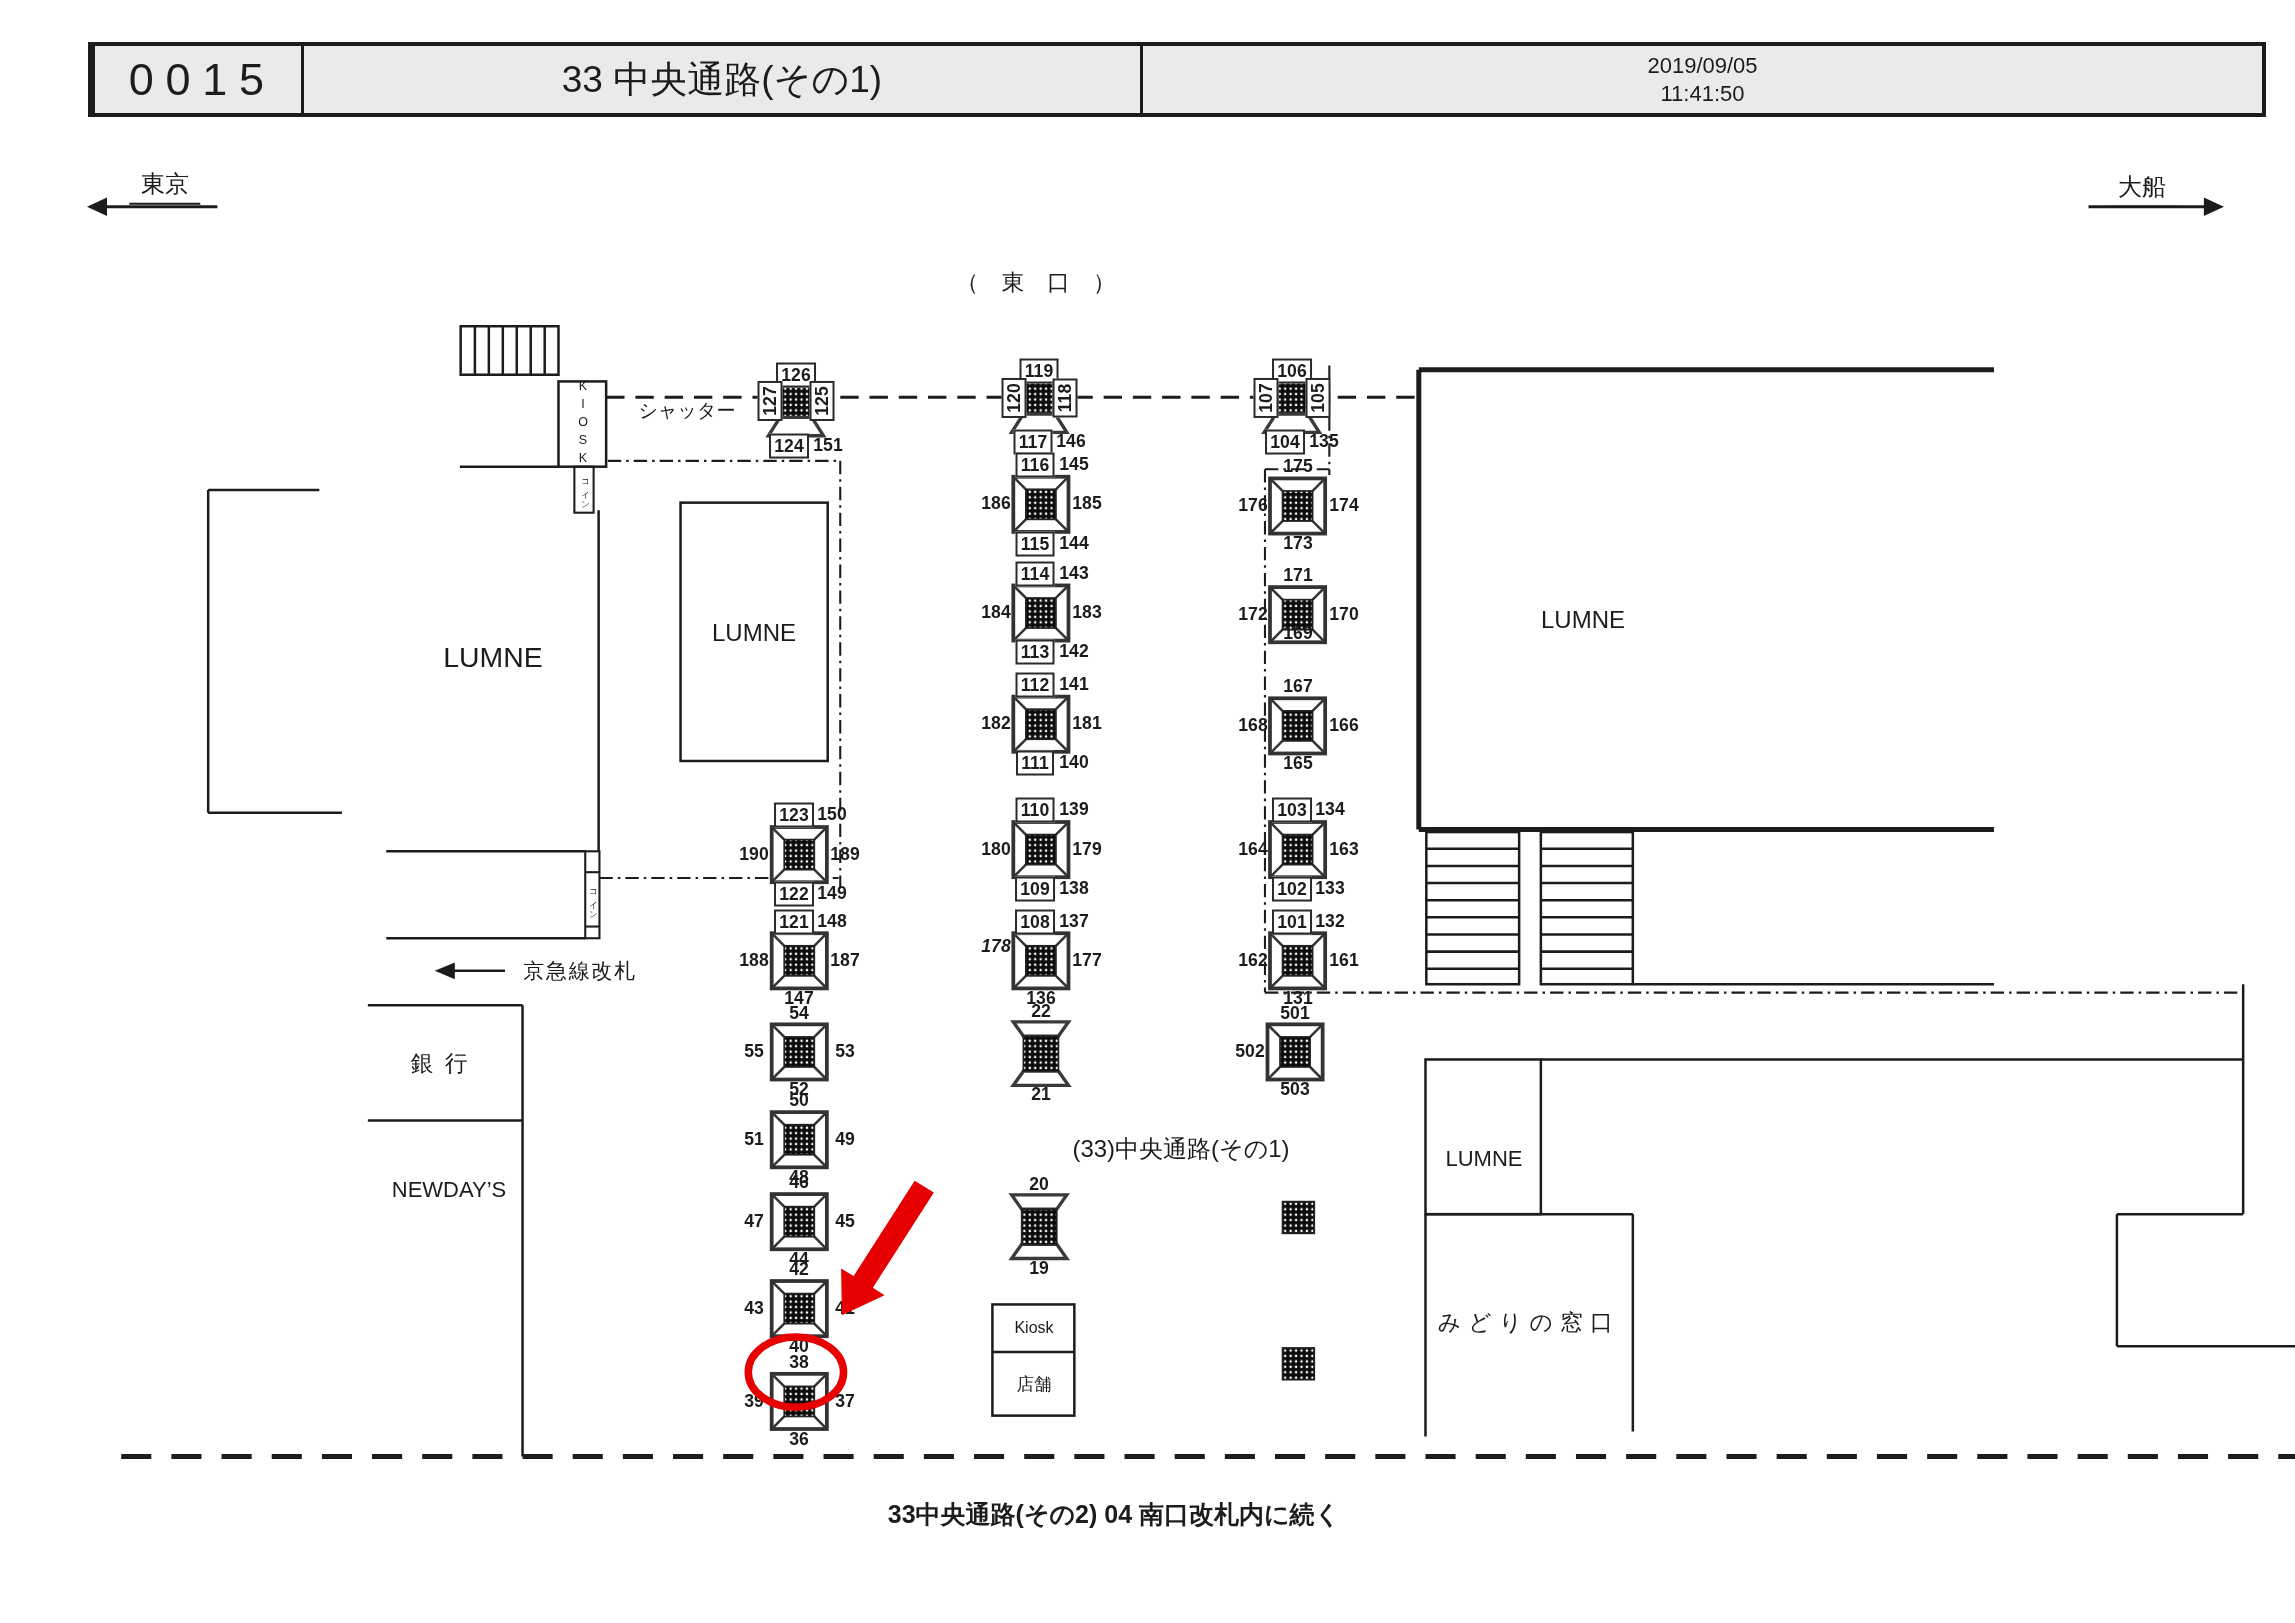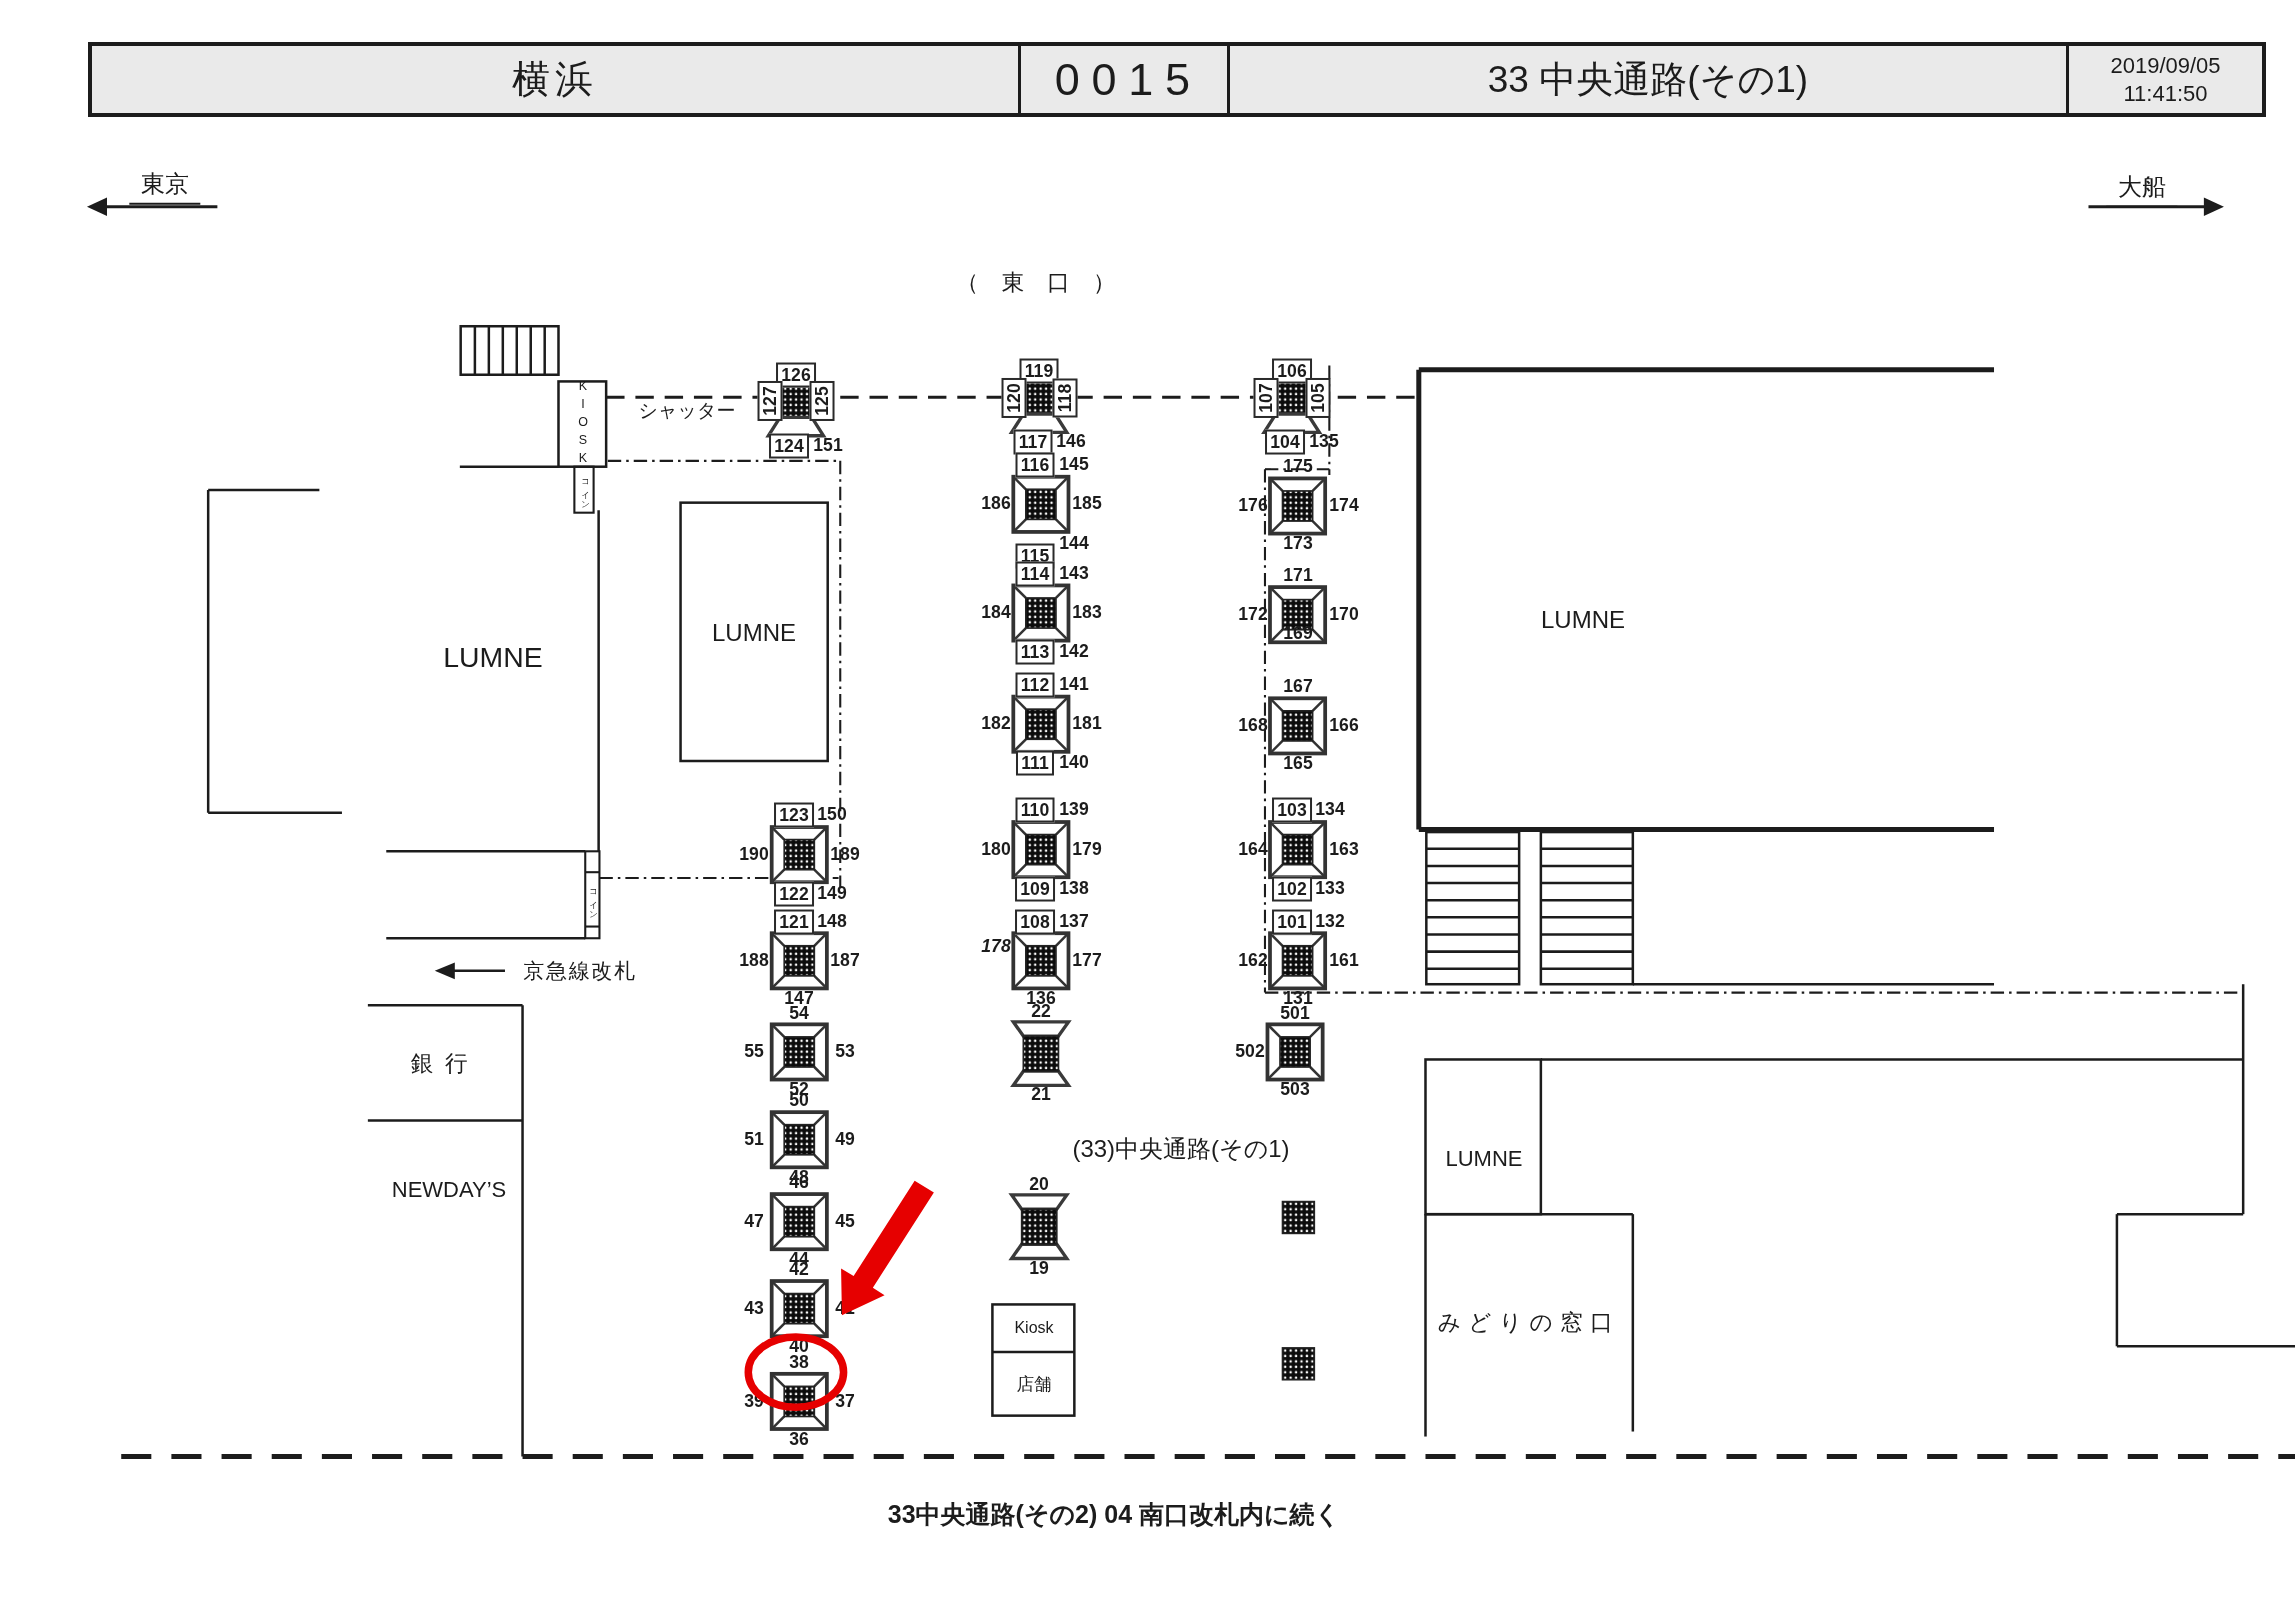--- a/index.html
+++ b/index.html
@@ -232,21 +232,20 @@
         <rect x="938" y="1658" width="36" height="36" fill="url(#xh)" stroke="#222" stroke-width="2"></rect>
         <polygon points="1222,1446 1210,1429 1276,1429 1264,1446" fill="#fff" stroke="#3a3a3a" stroke-width="4"></polygon>
         <polygon points="1222,1488 1210,1505 1276,1505 1264,1488" fill="#fff" stroke="#3a3a3a" stroke-width="4"></polygon>
         <rect x="1222" y="1446" width="42" height="42" fill="url(#xh)" stroke="#222" stroke-width="2"></rect>
         <rect x="1534" y="1437" width="38" height="38" fill="url(#xh)" stroke="#222" stroke-width="2"></rect>
         <rect x="1534" y="1612" width="38" height="38" fill="url(#xh)" stroke="#222" stroke-width="2"></rect>
       </g>
   </svg>
 
   <div class="hdr">
-    <div class="cell c1">横浜</div>
     <div class="cell c2">0015</div>
     <div class="cell c3">33 中央通路(その1)</div>
     <div class="cell c4">
       <div>2019/09/05</div>
       <div>11:41:50</div>
     </div>
   </div>
 
   <div class="t compass" style="left:165px;top:186px;">東京</div>
   <div class="t compass" style="left:2142px;top:189px;">大船</div>
@@ -287,21 +286,21 @@
     <div class="plbl" style="left: 1071px; top: 442px;">146</div>
     <div class="plbl box" style="left: 1292px; top: 371px;">106</div>
     <div class="plbl box rot" style="left: 1266px; top: 398px;">107</div>
     <div class="plbl box rot" style="left: 1318px; top: 398px;">105</div>
     <div class="plbl box" style="left: 1285px; top: 442px;">104</div>
     <div class="plbl" style="left: 1324px; top: 442px;">135</div>
     <div class="plbl box" style="left: 1035px; top: 465px;">116</div>
     <div class="plbl" style="left: 1074px; top: 465px;">145</div>
     <div class="plbl" style="left: 996px; top: 504px;">186</div>
     <div class="plbl" style="left: 1087px; top: 504px;">185</div>
-    <div class="plbl box" style="left: 1035px; top: 544px; margin-top: 12px;">115</div>
+    <div class="plbl box" style="left: 1035px; top: 544px;">115</div>
     <div class="plbl" style="left: 1074px; top: 544px;">144</div>
     <div class="plbl box" style="left: 1035px; top: 574px;">114</div>
     <div class="plbl" style="left: 1074px; top: 574px;">143</div>
     <div class="plbl" style="left: 996px; top: 613px;">184</div>
     <div class="plbl" style="left: 1087px; top: 613px;">183</div>
     <div class="plbl box" style="left: 1035px; top: 652px;">113</div>
     <div class="plbl" style="left: 1074px; top: 652px;">142</div>
     <div class="plbl box" style="left: 1035px; top: 685px;">112</div>
     <div class="plbl" style="left: 1074px; top: 685px;">141</div>
     <div class="plbl" style="left: 996px; top: 724px;">182</div>

